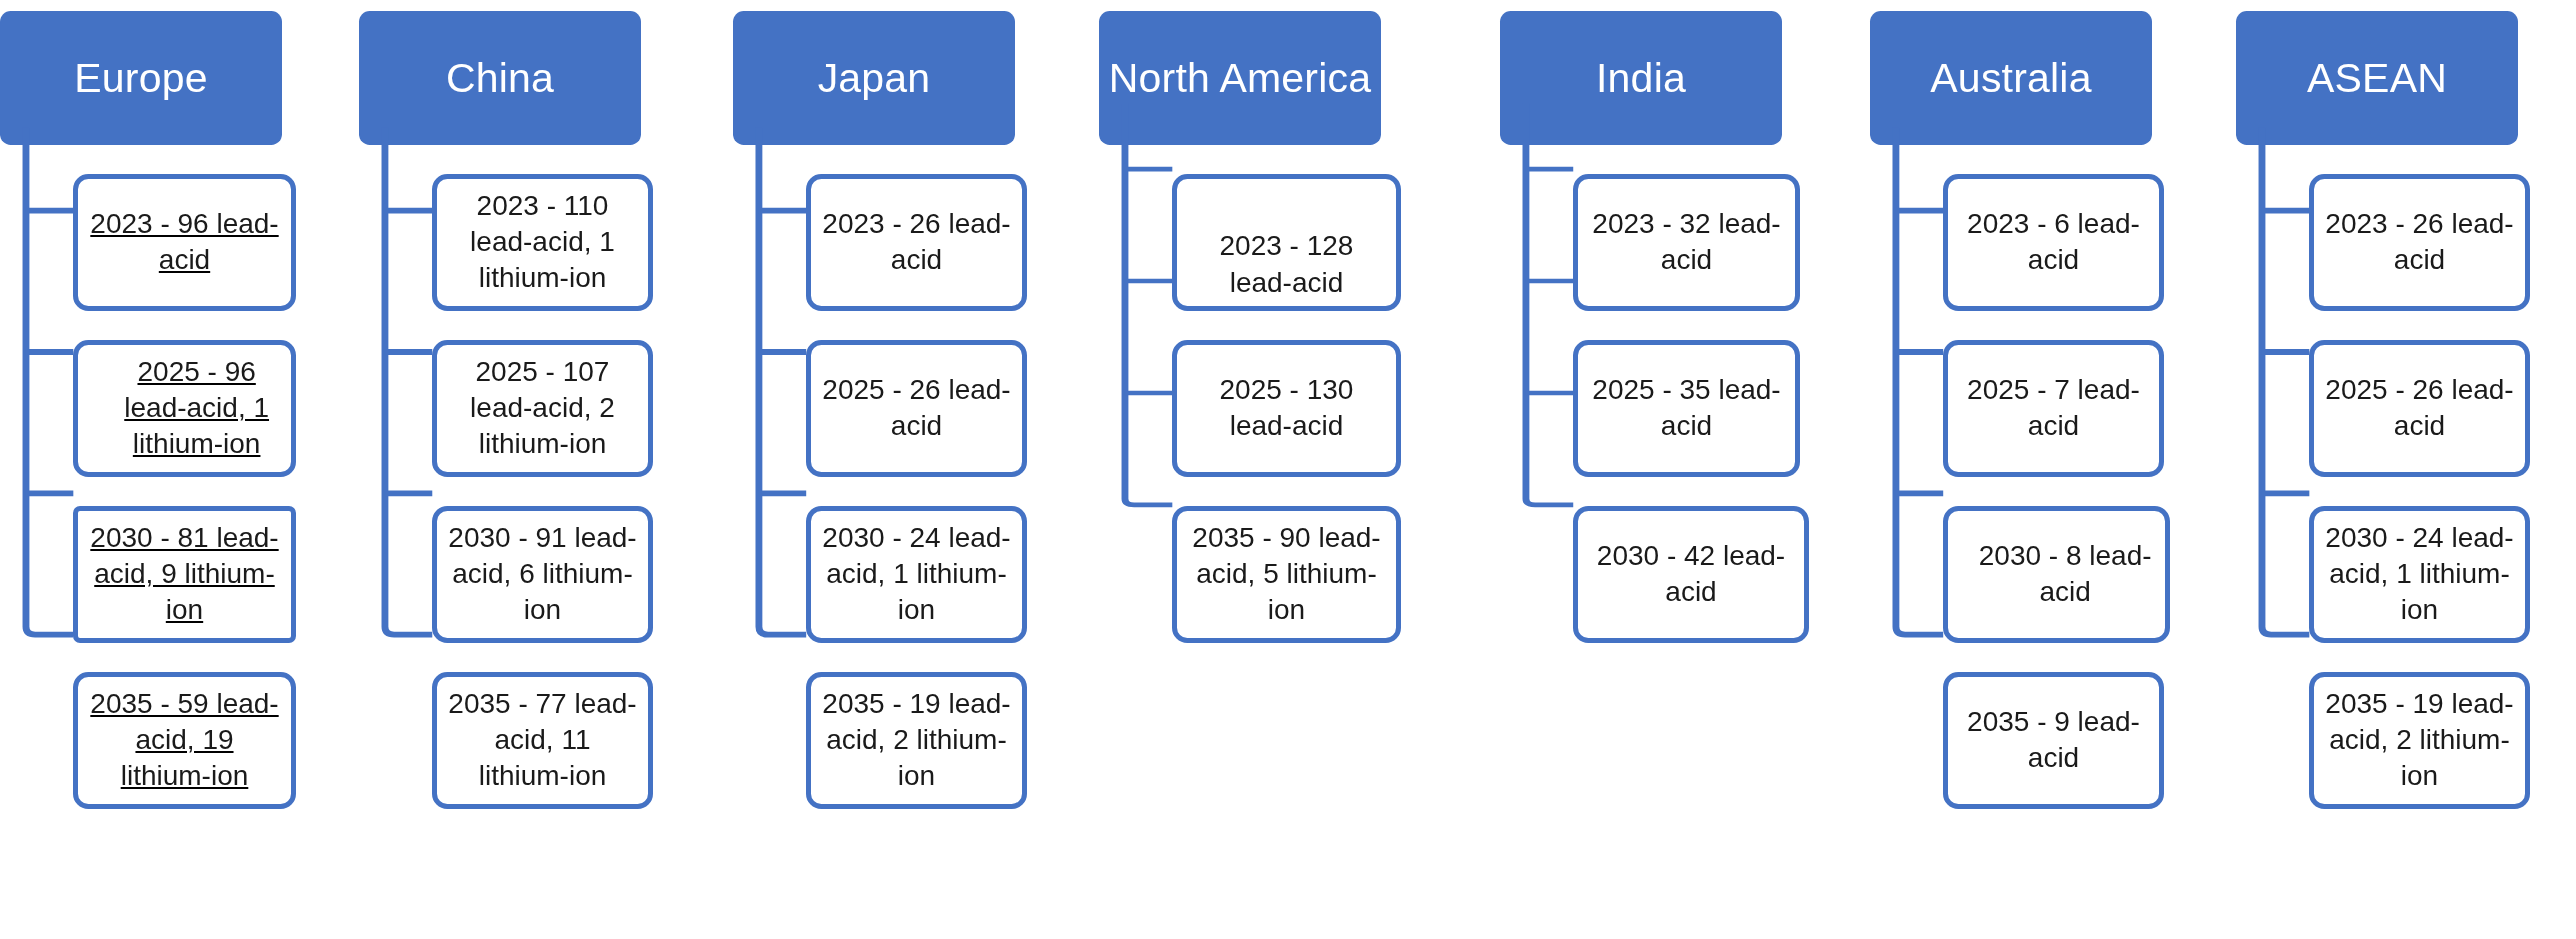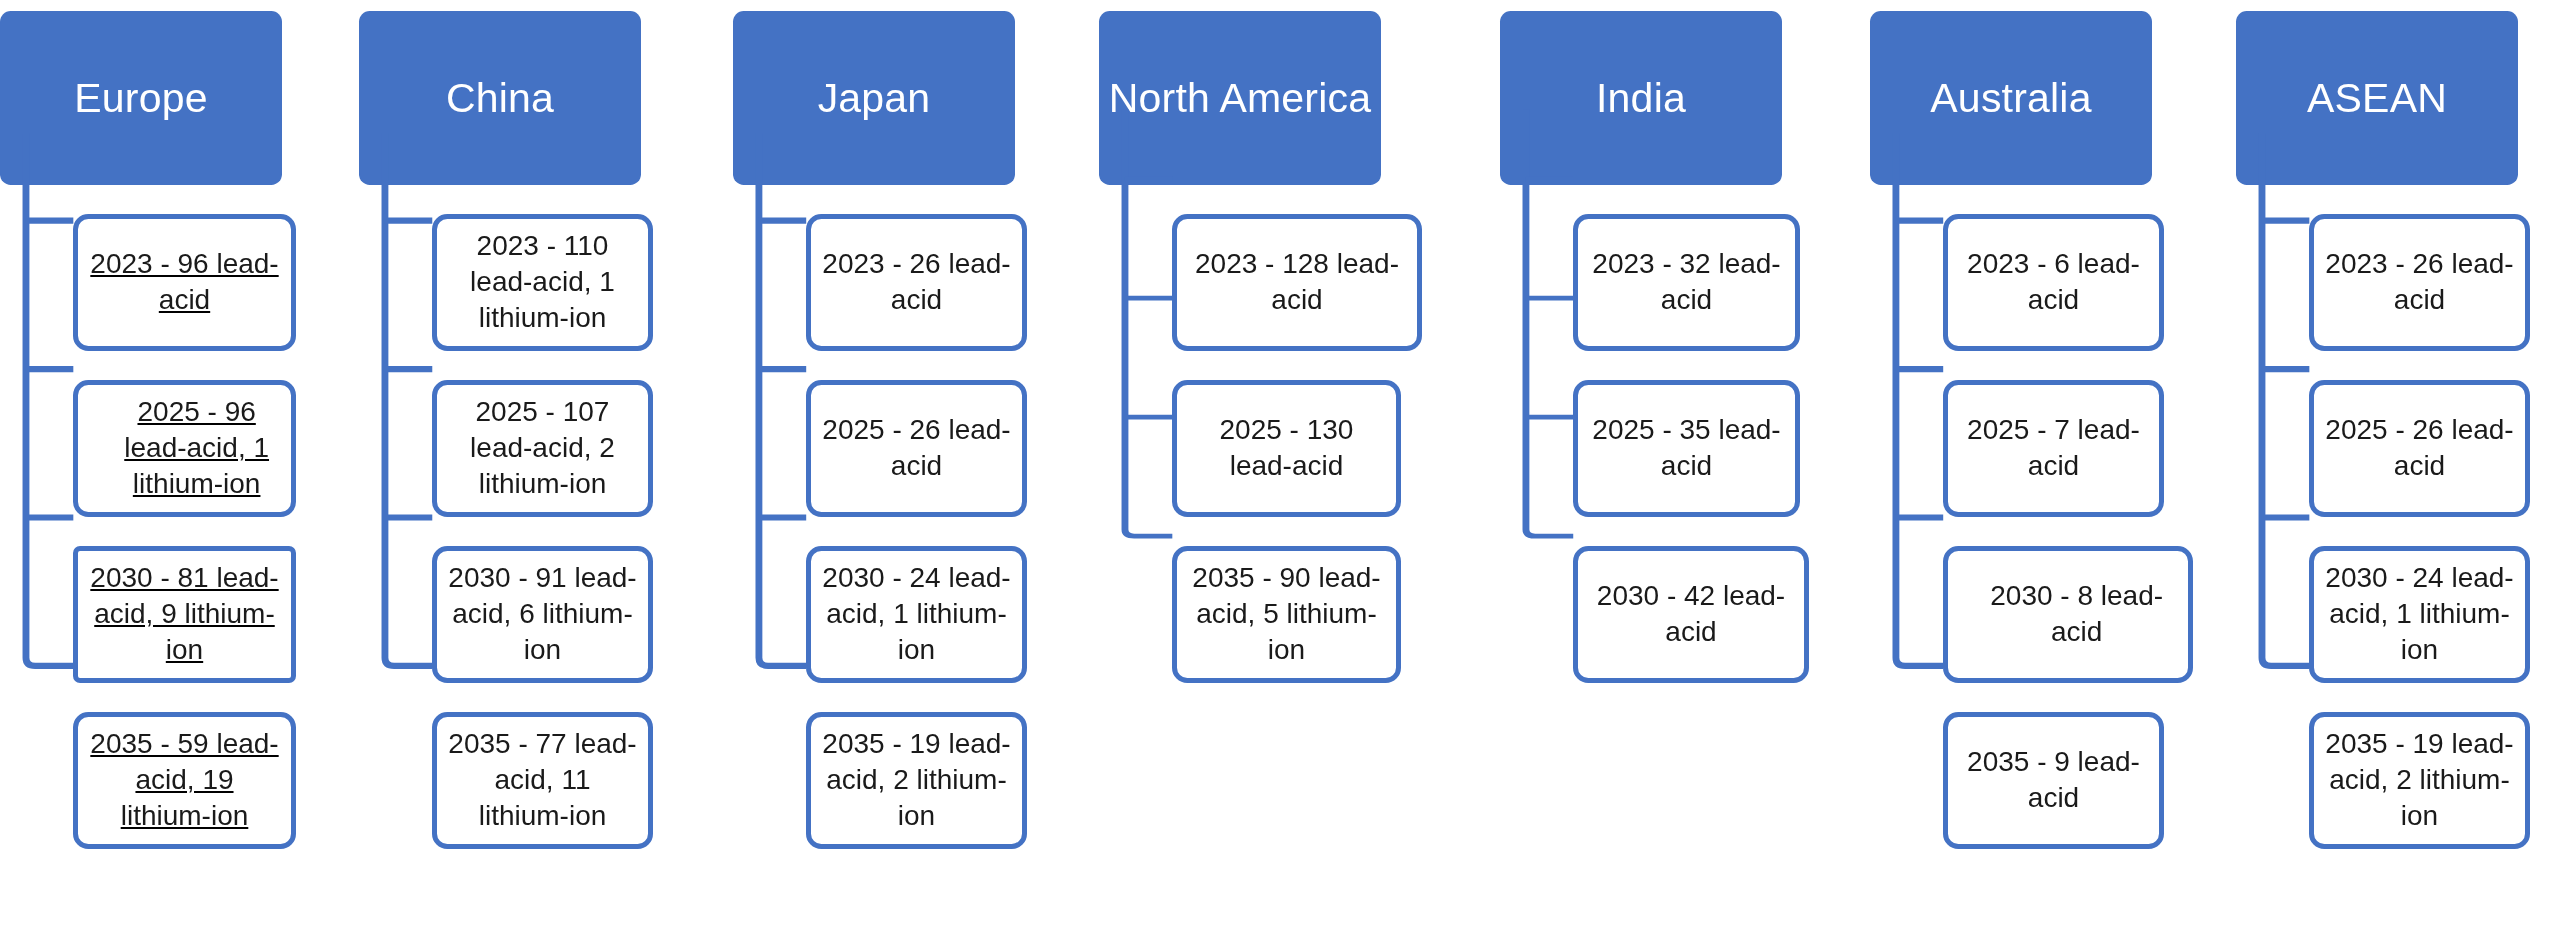--- a/index.html
+++ b/index.html
@@ -33,21 +33,21 @@
     color:#ffffff;
     display:flex;
     align-items:center;
     justify-content:center;
     text-align:left;
     font-size:41px;
     line-height:1.08;
     font-weight:400;
     letter-spacing:0.2px;
     padding:3.1px 7.6px;
-    height:174px;
+    height:134px;
   }
 
   
   .connector-layer{
     position:absolute;
     left:0;top:0;
     width:100%;height:100%;
     pointer-events:none;
   }
   .connector-layer svg{
@@ -181,21 +181,21 @@
       </div>
       <div class="connector-layer">
         <svg width="401" height="940" viewBox="0 0 525 1231" preserveAspectRatio="none">
           <path class="trunk-path" d="M 34 180 L 34 950 Q 34 962 46 962 L 96 962"></path>
           <path class="trunk-path" d="M 34 308 L 96 308"></path>
           <path class="trunk-path" d="M 34 526 L 96 526"></path>
           <path class="trunk-path" d="M 34 744 L 96 744"></path>
         </svg>
       </div>
       <div class="node-list" style="margin-left: 73px;">
-        <div class="node-box" style="width: 250px;">
+        <div class="node-box" style="width: 229px; align-items: flex-end;">
           <span class="node-text">2023 - 128 lead-acid</span>
         </div>
         <div class="node-box" style="width: 229px;">
           <span class="node-text">2025 - 130 lead-acid</span>
         </div>
         <div class="node-box" style="width: 229px; justify-content: center;">
           <span class="node-text">2035 - 90 lead-acid, 5 lithium-ion</span>
         </div>
       </div>
     </div>
@@ -235,21 +235,21 @@
           <path class="trunk-path" d="M 34 744 L 96 744"></path>
         </svg>
       </div>
       <div class="node-list" style="margin-left: 73px;">
         <div class="node-box" style="width: 221px;">
           <span class="node-text">2023 - 6 lead-acid</span>
         </div>
         <div class="node-box" style="width: 221px;">
           <span class="node-text">2025 - 7 lead-acid</span>
         </div>
-        <div class="node-box" style="width: 250px; padding-left: 28px;">
+        <div class="node-box" style="width: 227px; padding-left: 28px;">
           <span class="node-text">2030 - 8 lead-acid</span>
         </div>
         <div class="node-box" style="width: 221px;">
           <span class="node-text">2035 - 9 lead-acid</span>
         </div>
       </div>
     </div>
     <div class="region-column" style="width: 340px;">
       <div class="region-header" style="width: 282px;">
         <span>ASEAN</span>

